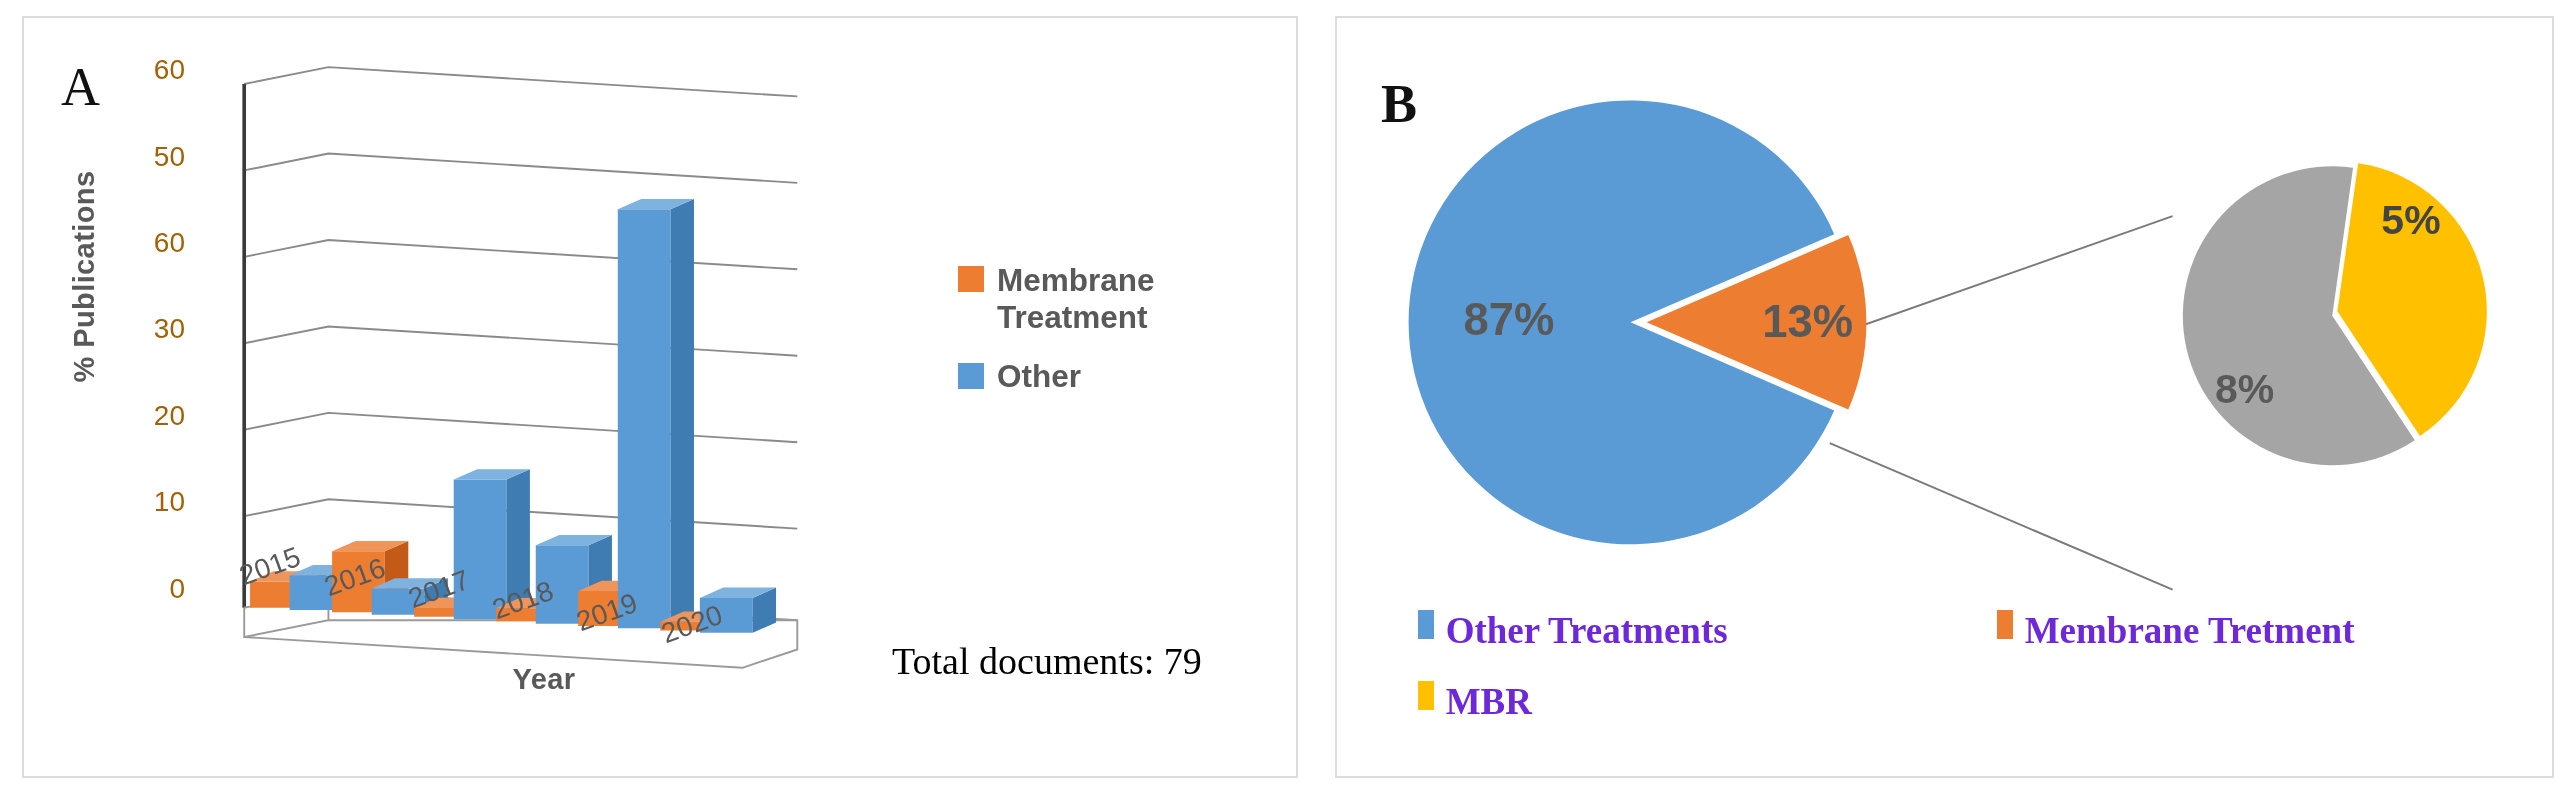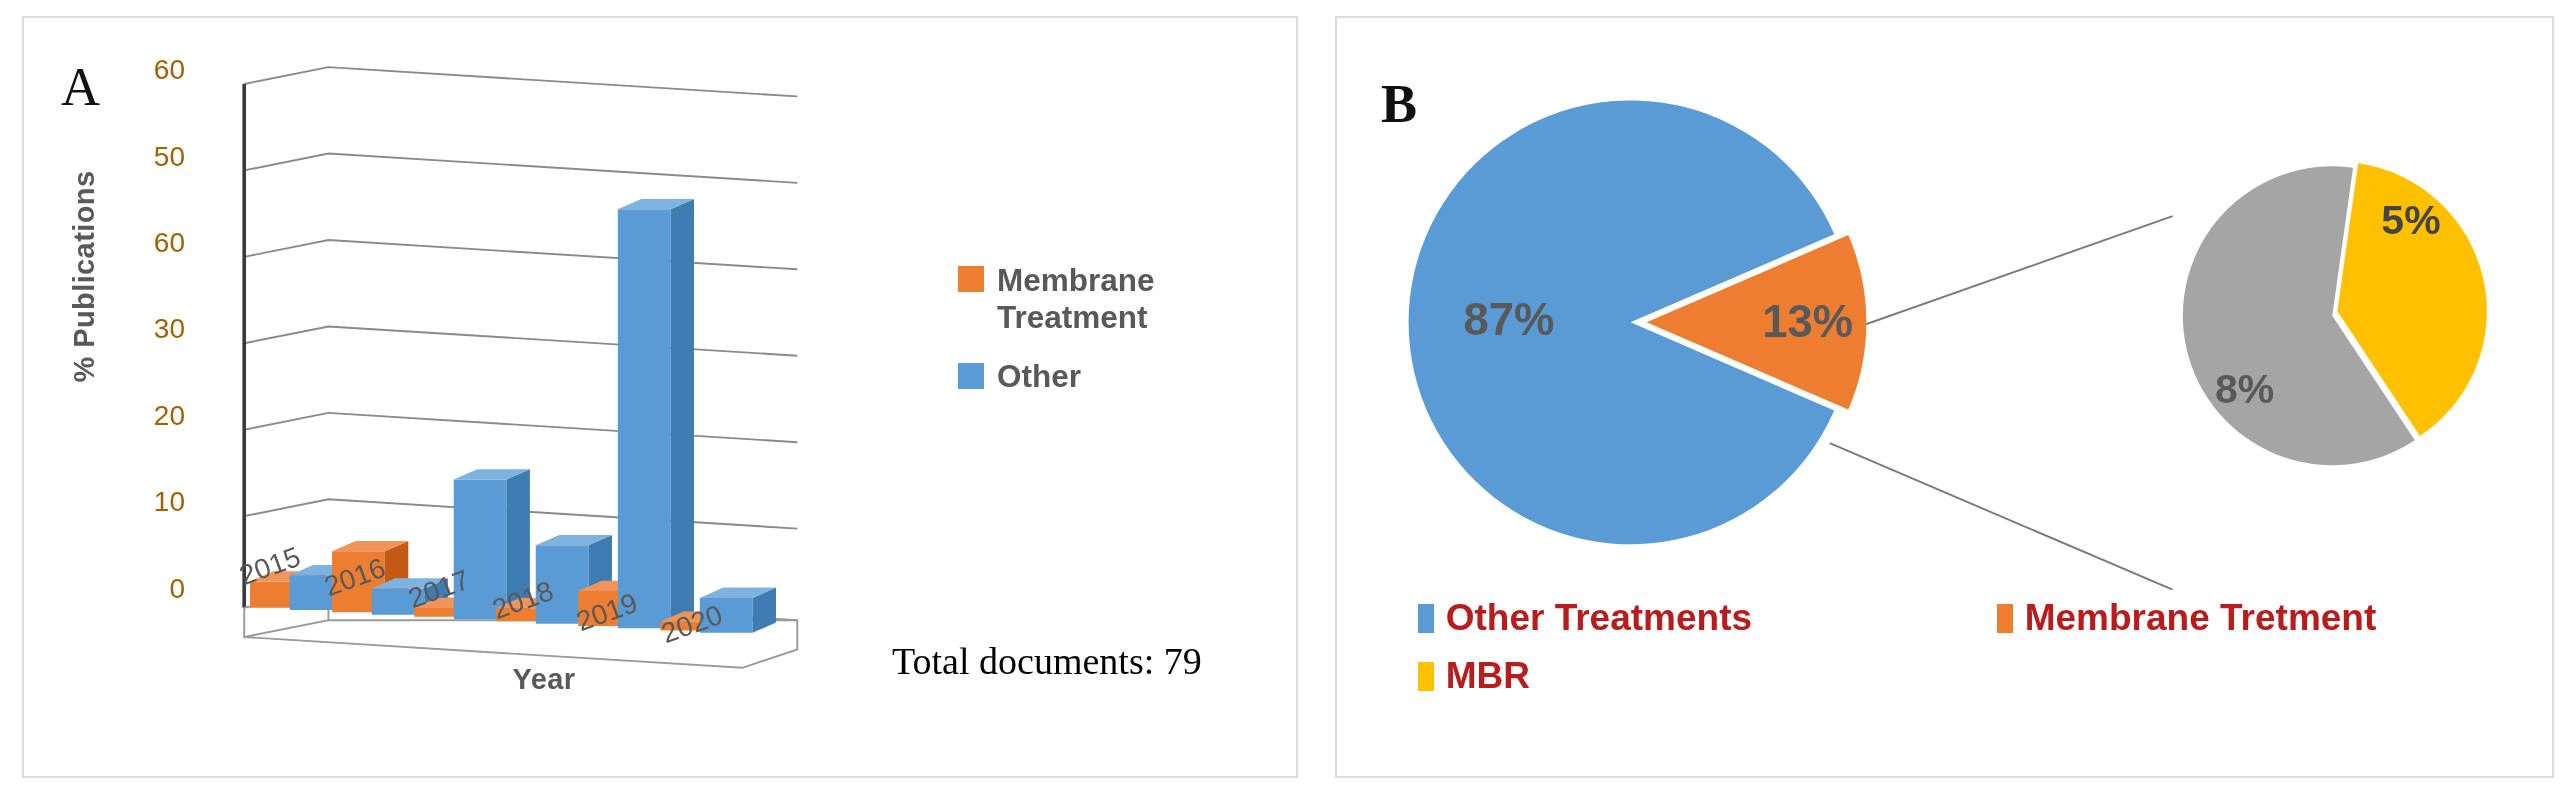--- a/index.html
+++ b/index.html
@@ -35,22 +35,22 @@
   .legend-a .lbl{font-size:31.5px;font-weight:700;color:#595959;line-height:1.18;}
 
   #total-docs{position:absolute;left:868px;top:621px;font-family:"Liberation Serif",serif;
               font-size:38px;color:#000;white-space:nowrap;}
 
   
   .legend-b{position:absolute;left:81px;top:579px;width:1092px;}
   .legend-b .lrow{display:flex;align-items:center;margin-bottom:16px;}
   .legend-b .cell{display:flex;align-items:center;}
   .legend-b .sw{width:16px;height:29px;margin-right:11.7px;flex:0 0 auto;}
-  .legend-b .lt{font-size:37px;font-weight:700;color:#b91c1c;white-space:nowrap;
-                font-family:Liberation Sans, sans-serif;}
+  .legend-b .lt{font-size:37px;font-weight:700;color:#6d28d9;white-space:nowrap;
+                font-family:Liberation Serif, serif;margin-top:12px;}
 </style>
 </head>
 <body>
 
 <div class="figure">
 
   <div class="panel" id="panel-a">
 
     <div class="panel-letter" id="a-letter">A</div>
 

